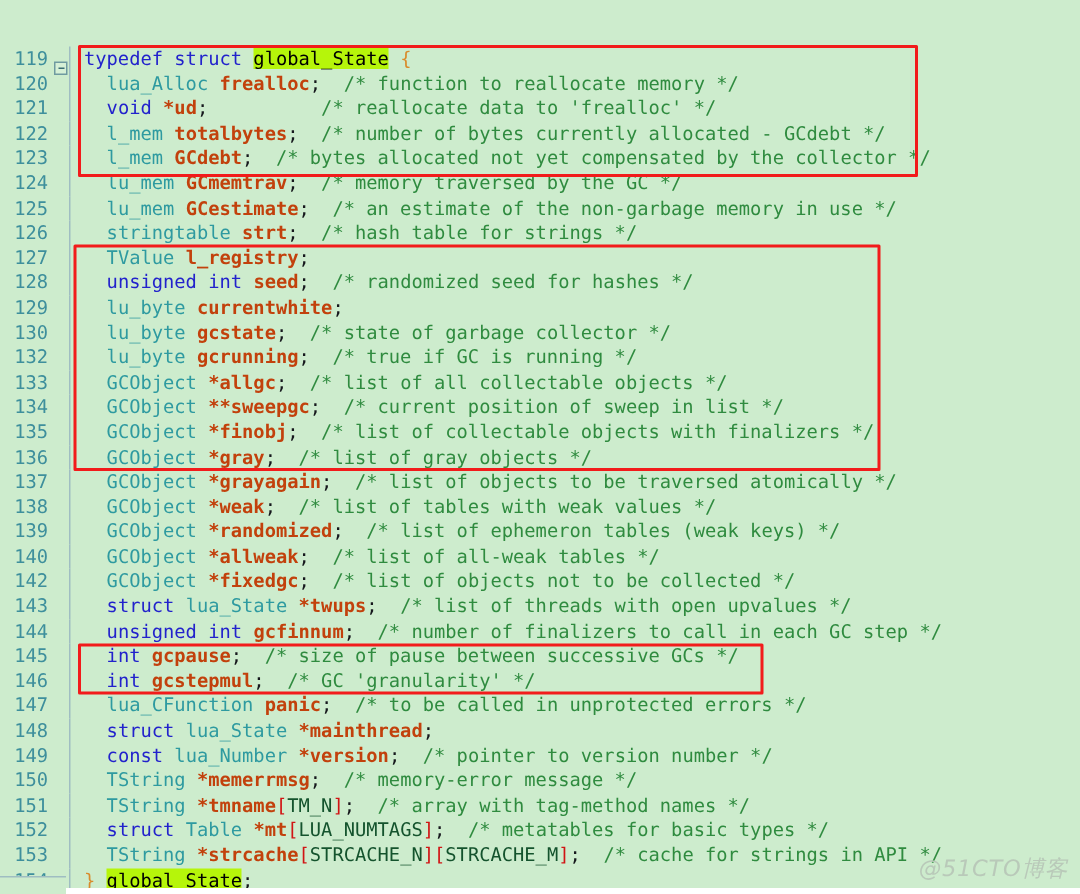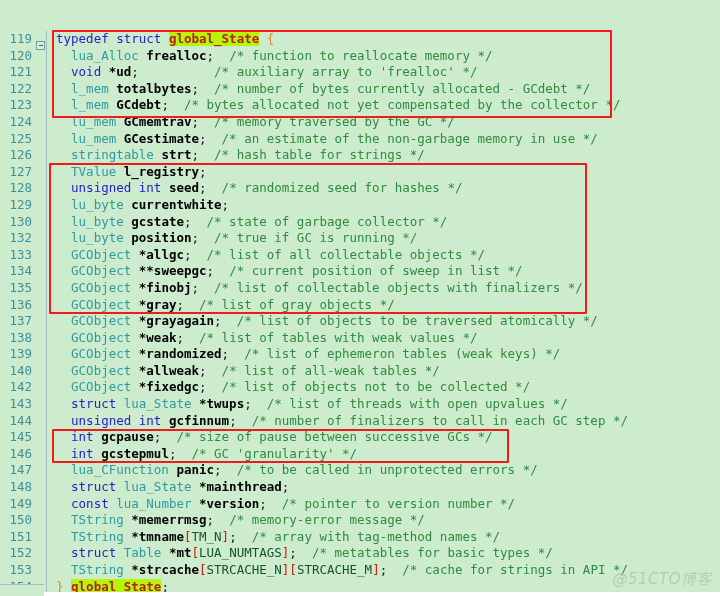--- a/index.html
+++ b/index.html
@@ -103,26 +103,26 @@
   }
   .txt {
     padding-left: 9px;
     color: #15171c;
   }
 
   
   .kw       { color: #2222cc; }          
   .typ      { color: #2e9aa0; }          
   .cmt      { color: #2f8b3f; }          
-  .id       { color: #000000; font-weight: bold; }
+  .id       { color: #c2410c; font-weight: bold; }
   .plain    { color: #15171c; }
   .brk      { color: #d11414; }          
   .mac      { color: #14532d; }          
   .brace    { color: #d98b2b; }          
-  .hl       { background: #b6f50a; color: #b91c1c; font-weight: bold; }
+  .hl       { background: #b6f50a; color: #000000; }
 
   
   .redbox {
     position: absolute;
     border: 2.5px solid #f21b1b;
     box-sizing: border-box;
     pointer-events: none;
     border-radius: 1px;
   }
   #redbox-1 { left: 52px;  top: 30px;  width: 560px; height: 88px; }
@@ -159,31 +159,31 @@
     box-sizing: border-box;
   }
 </style>
 </head>
 <body>
 
 <div id="editor">
   <div class="code-area" id="code-area">
       <div class="line"><div class="gutter">119</div><div class="foldcol"><span class="foldbox"></span></div><div class="sep"></div><div class="txt"><span class="kw">typedef</span><span class="plain"> </span><span class="kw">struct</span><span class="plain"> </span><span class="hl">global_State</span><span class="plain"> </span><span class="brace">{</span></div></div>
       <div class="line"><div class="gutter">120</div><div class="foldcol"><span class="foldline"></span></div><div class="sep"></div><div class="txt"><span class="plain">  </span><span class="typ">lua_Alloc</span><span class="plain"> </span><span class="id">frealloc</span><span class="plain">;  </span><span class="cmt">/* function to reallocate memory */</span></div></div>
-      <div class="line"><div class="gutter">121</div><div class="foldcol"><span class="foldline"></span></div><div class="sep"></div><div class="txt"><span class="plain">  </span><span class="kw">void</span><span class="plain"> </span><span class="id">*ud</span><span class="plain">;</span><span class="plain">          </span><span class="cmt">/* auxiliary array to 'frealloc' */</span></div></div>
+      <div class="line"><div class="gutter">121</div><div class="foldcol"><span class="foldline"></span></div><div class="sep"></div><div class="txt"><span class="plain">  </span><span class="kw">void</span><span class="plain"> </span><span class="id">*ud</span><span class="plain">;</span><span class="plain">          </span><span class="cmt">/* reallocate data to 'frealloc' */</span></div></div>
       <div class="line"><div class="gutter">122</div><div class="foldcol"><span class="foldline"></span></div><div class="sep"></div><div class="txt"><span class="plain">  </span><span class="typ">l_mem</span><span class="plain"> </span><span class="id">totalbytes</span><span class="plain">;  </span><span class="cmt">/* number of bytes currently allocated - GCdebt */</span></div></div>
       <div class="line"><div class="gutter">123</div><div class="foldcol"><span class="foldline"></span></div><div class="sep"></div><div class="txt"><span class="plain">  </span><span class="typ">l_mem</span><span class="plain"> </span><span class="id">GCdebt</span><span class="plain">;  </span><span class="cmt">/* bytes allocated not yet compensated by the collector */</span></div></div>
       <div class="line"><div class="gutter">124</div><div class="foldcol"><span class="foldline"></span></div><div class="sep"></div><div class="txt"><span class="plain">  </span><span class="typ">lu_mem</span><span class="plain"> </span><span class="id">GCmemtrav</span><span class="plain">;  </span><span class="cmt">/* memory traversed by the GC */</span></div></div>
       <div class="line"><div class="gutter">125</div><div class="foldcol"><span class="foldline"></span></div><div class="sep"></div><div class="txt"><span class="plain">  </span><span class="typ">lu_mem</span><span class="plain"> </span><span class="id">GCestimate</span><span class="plain">;  </span><span class="cmt">/* an estimate of the non-garbage memory in use */</span></div></div>
       <div class="line"><div class="gutter">126</div><div class="foldcol"><span class="foldline"></span></div><div class="sep"></div><div class="txt"><span class="plain">  </span><span class="typ">stringtable</span><span class="plain"> </span><span class="id">strt</span><span class="plain">;  </span><span class="cmt">/* hash table for strings */</span></div></div>
       <div class="line"><div class="gutter">127</div><div class="foldcol"><span class="foldline"></span></div><div class="sep"></div><div class="txt"><span class="plain">  </span><span class="typ">TValue</span><span class="plain"> </span><span class="id">l_registry</span><span class="plain">;</span></div></div>
       <div class="line"><div class="gutter">128</div><div class="foldcol"><span class="foldline"></span></div><div class="sep"></div><div class="txt"><span class="plain">  </span><span class="kw">unsigned</span><span class="plain"> </span><span class="kw">int</span><span class="plain"> </span><span class="id">seed</span><span class="plain">;  </span><span class="cmt">/* randomized seed for hashes */</span></div></div>
       <div class="line"><div class="gutter">129</div><div class="foldcol"><span class="foldline"></span></div><div class="sep"></div><div class="txt"><span class="plain">  </span><span class="typ">lu_byte</span><span class="plain"> </span><span class="id">currentwhite</span><span class="plain">;</span></div></div>
       <div class="line"><div class="gutter">130</div><div class="foldcol"><span class="foldline"></span></div><div class="sep"></div><div class="txt"><span class="plain">  </span><span class="typ">lu_byte</span><span class="plain"> </span><span class="id">gcstate</span><span class="plain">;  </span><span class="cmt">/* state of garbage collector */</span></div></div>
-      <div class="line"><div class="gutter">132</div><div class="foldcol"><span class="foldline"></span></div><div class="sep"></div><div class="txt"><span class="plain">  </span><span class="typ">lu_byte</span><span class="plain"> </span><span class="id">position</span><span class="plain">;  </span><span class="cmt">/* true if GC is running */</span></div></div>
+      <div class="line"><div class="gutter">132</div><div class="foldcol"><span class="foldline"></span></div><div class="sep"></div><div class="txt"><span class="plain">  </span><span class="typ">lu_byte</span><span class="plain"> </span><span class="id">gcrunning</span><span class="plain">;  </span><span class="cmt">/* true if GC is running */</span></div></div>
       <div class="line"><div class="gutter">133</div><div class="foldcol"><span class="foldline"></span></div><div class="sep"></div><div class="txt"><span class="plain">  </span><span class="typ">GCObject</span><span class="plain"> </span><span class="id">*allgc</span><span class="plain">;  </span><span class="cmt">/* list of all collectable objects */</span></div></div>
       <div class="line"><div class="gutter">134</div><div class="foldcol"><span class="foldline"></span></div><div class="sep"></div><div class="txt"><span class="plain">  </span><span class="typ">GCObject</span><span class="plain"> </span><span class="id">**sweepgc</span><span class="plain">;  </span><span class="cmt">/* current position of sweep in list */</span></div></div>
       <div class="line"><div class="gutter">135</div><div class="foldcol"><span class="foldline"></span></div><div class="sep"></div><div class="txt"><span class="plain">  </span><span class="typ">GCObject</span><span class="plain"> </span><span class="id">*finobj</span><span class="plain">;  </span><span class="cmt">/* list of collectable objects with finalizers */</span></div></div>
       <div class="line"><div class="gutter">136</div><div class="foldcol"><span class="foldline"></span></div><div class="sep"></div><div class="txt"><span class="plain">  </span><span class="typ">GCObject</span><span class="plain"> </span><span class="id">*gray</span><span class="plain">;  </span><span class="cmt">/* list of gray objects */</span></div></div>
       <div class="line"><div class="gutter">137</div><div class="foldcol"><span class="foldline"></span></div><div class="sep"></div><div class="txt"><span class="plain">  </span><span class="typ">GCObject</span><span class="plain"> </span><span class="id">*grayagain</span><span class="plain">;  </span><span class="cmt">/* list of objects to be traversed atomically */</span></div></div>
       <div class="line"><div class="gutter">138</div><div class="foldcol"><span class="foldline"></span></div><div class="sep"></div><div class="txt"><span class="plain">  </span><span class="typ">GCObject</span><span class="plain"> </span><span class="id">*weak</span><span class="plain">;  </span><span class="cmt">/* list of tables with weak values */</span></div></div>
       <div class="line"><div class="gutter">139</div><div class="foldcol"><span class="foldline"></span></div><div class="sep"></div><div class="txt"><span class="plain">  </span><span class="typ">GCObject</span><span class="plain"> </span><span class="id">*randomized</span><span class="plain">;  </span><span class="cmt">/* list of ephemeron tables (weak keys) */</span></div></div>
       <div class="line"><div class="gutter">140</div><div class="foldcol"><span class="foldline"></span></div><div class="sep"></div><div class="txt"><span class="plain">  </span><span class="typ">GCObject</span><span class="plain"> </span><span class="id">*allweak</span><span class="plain">;  </span><span class="cmt">/* list of all-weak tables */</span></div></div>
       <div class="line"><div class="gutter">142</div><div class="foldcol"><span class="foldline"></span></div><div class="sep"></div><div class="txt"><span class="plain">  </span><span class="typ">GCObject</span><span class="plain"> </span><span class="id">*fixedgc</span><span class="plain">;  </span><span class="cmt">/* list of objects not to be collected */</span></div></div>
       <div class="line"><div class="gutter">143</div><div class="foldcol"><span class="foldline"></span></div><div class="sep"></div><div class="txt"><span class="plain">  </span><span class="kw">struct</span><span class="plain"> </span><span class="typ">lua_State</span><span class="plain"> </span><span class="id">*twups</span><span class="plain">;  </span><span class="cmt">/* list of threads with open upvalues */</span></div></div>

